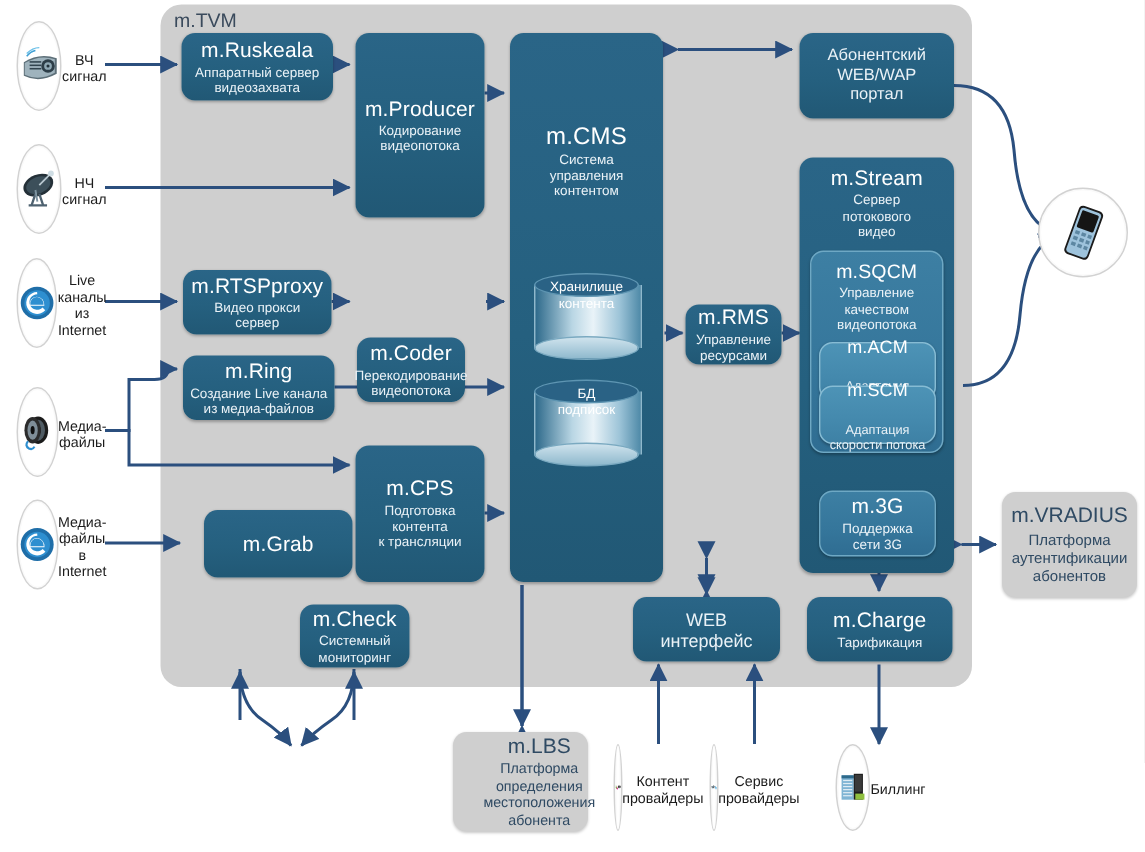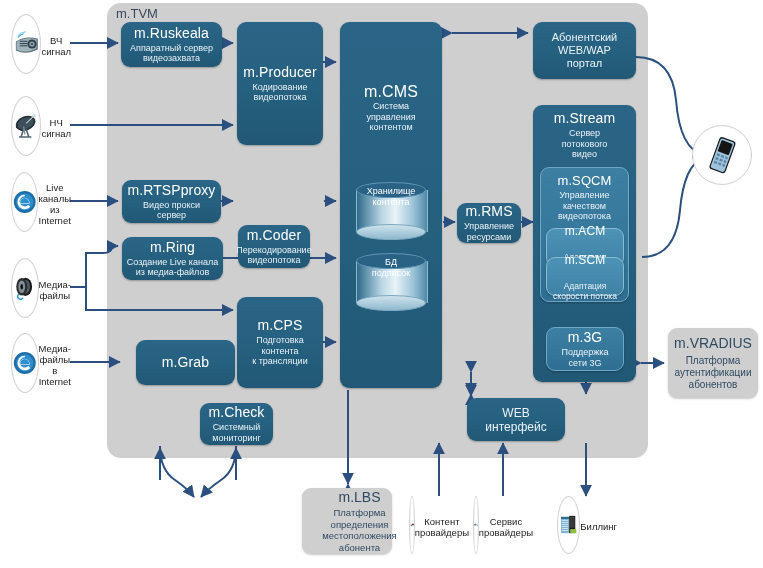--- a/index.html
+++ b/index.html
@@ -320,22 +320,26 @@
     <div class="s" style="white-space:pre-line;font-size:8.5px;line-height:10px;">Адаптация
 скорости потока</div>
   </div>
 
   <div class="mod light" style="left:546px;top:327px;width:78px;height:44px;">
     <div class="t">m.3G</div>
     <div class="s" style="white-space:pre-line;">Поддержка
 сети 3G</div>
   </div>
 
-
-  <div class="mod" style="left:422px;top:398px;width:98px;height:43px;margin-left:45px;">
+  <div class="mod" style="left:538px;top:398px;width:97px;height:43px;">
+    <div class="t">m.Charge</div>
+    <div class="s" style="white-space:pre-line;">Тарификация</div>
+  </div>
+
+  <div class="mod" style="left:422px;top:398px;width:98px;height:43px;">
     <div class="s" style="white-space:pre-line;font-size:12px;line-height:14px;margin-top:0;">WEB
 интерфейс</div>
   </div>
 
   <div class="gmod" style="left:668px;top:328px;width:90px;height:70px;">
     <div class="t">m.VRADIUS</div>
     <div class="s" style="white-space:pre-line;">Платформа
 аутентификации
 абонентов</div>
   </div>

